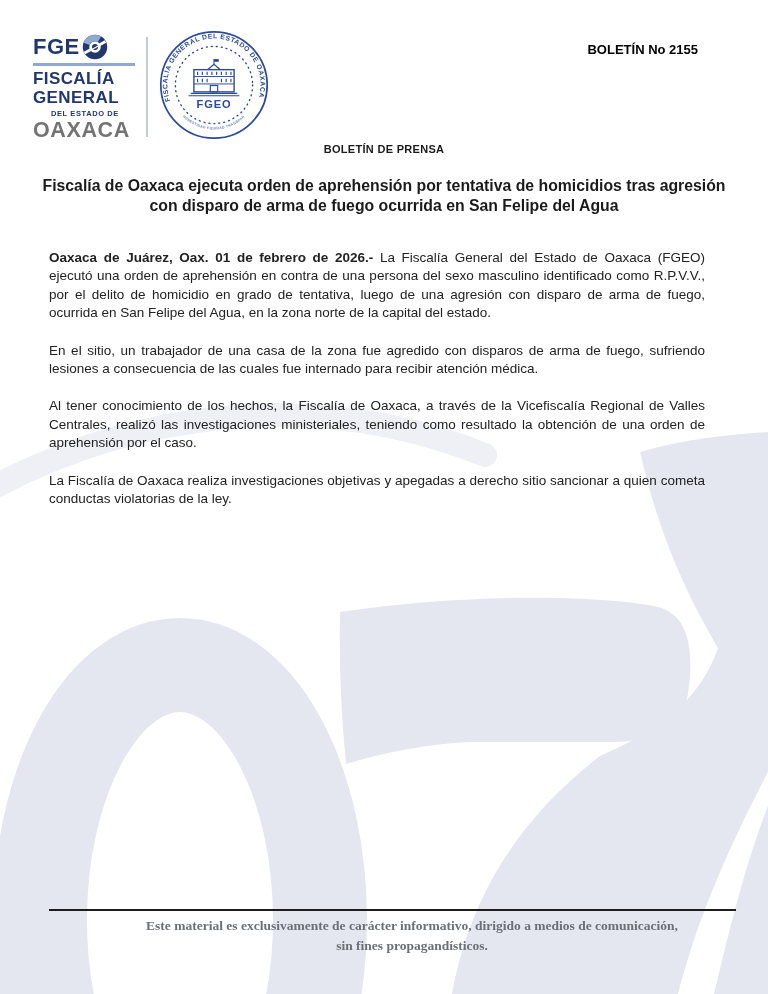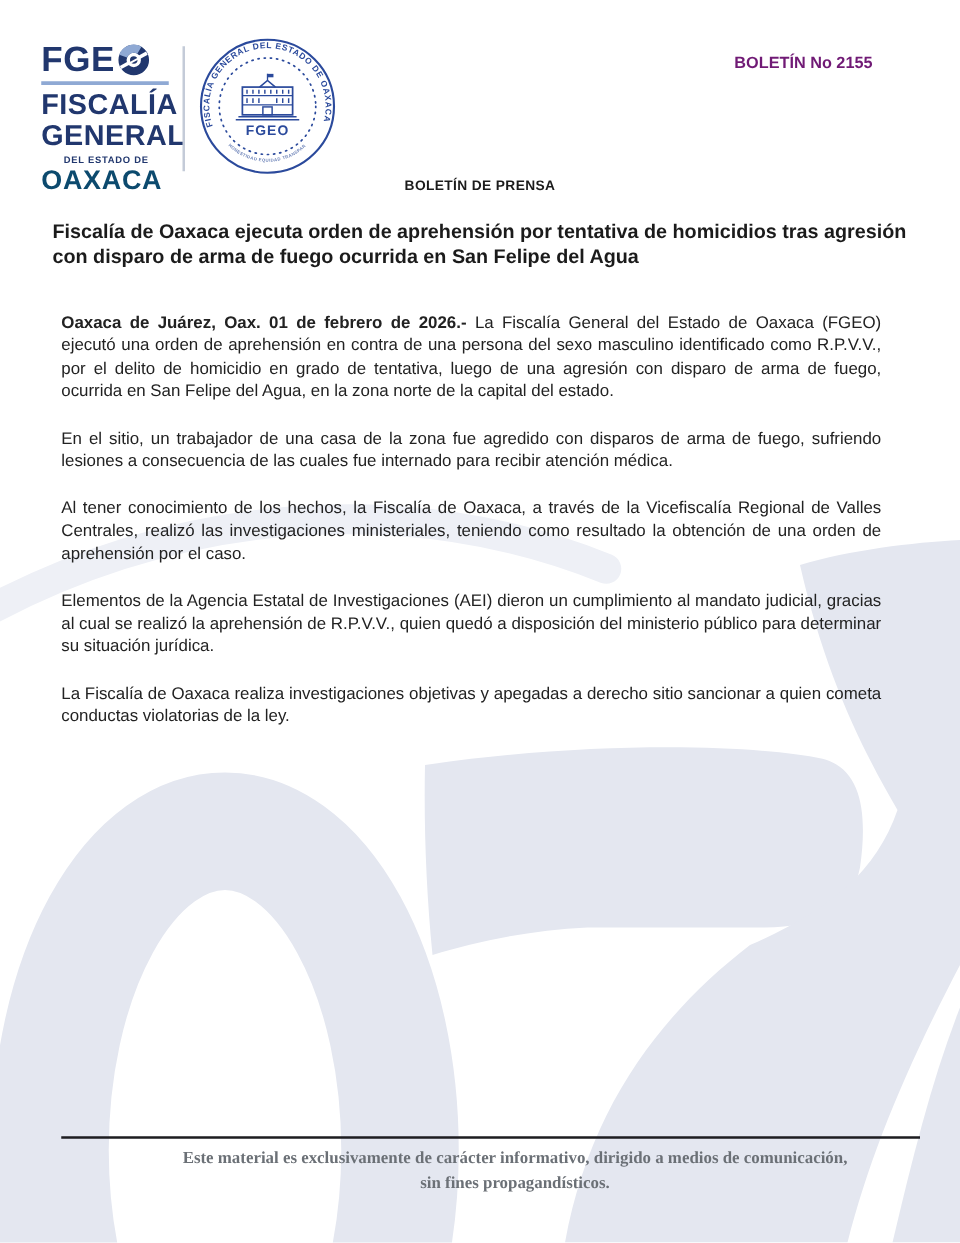--- a/index.html
+++ b/index.html
@@ -9,44 +9,44 @@
     font-family:"Liberation Sans", sans-serif;
     color:#1f1f1f;
   }
   .abs{position:absolute;}
   
   .watermark{left:0;top:0;width:768px;height:994px;z-index:0;}
   
   .logo-block{left:33px;top:34px;width:102px;z-index:2;}
   .wordmark{display:flex;align-items:center;gap:2px;}
   .wordmark .wm-text{
-    font-size:28px;font-weight:800;letter-spacing:.5px;color:#21376e;line-height:1;
+    font-size:22px;font-weight:800;letter-spacing:.5px;color:#21376e;line-height:1;
   }
   .logo-rule{height:3px;background:#8fa9d4;margin:3px 0 4px 0;}
   .logo-line{font-weight:800;color:#21376e;line-height:1;letter-spacing:.4px;}
-  .logo-line.l1,.logo-line.l2{font-size:23px;margin-top:2px;}
+  .logo-line.l1,.logo-line.l2{font-size:17px;margin-top:2px;}
   .logo-line3{display:flex;align-items:center;gap:18px;margin:3px 0 2px 0;}
   .logo-line3 .bars{
     flex:1;height:6px;
     background:repeating-linear-gradient(to bottom,#8fa9d4 0 1.3px,transparent 1.3px 2.6px);
   }
   .logo-line3 .small{
     font-size:7.5px;font-weight:800;color:#21376e;letter-spacing:.6px;white-space:nowrap;
   }
-  .logo-line.l4{font-size:21.5px;color:#0c4a6e;letter-spacing:.6px;}
+  .logo-line.l4{font-size:21.5px;color:#737373;letter-spacing:.6px;}
   .logo-divider{left:146px;top:37px;width:2px;height:100px;background:#c4cbd8;z-index:2;}
   .seal{left:159px;top:30px;z-index:2;}
-  .bulletin-no{right:70px;top:42px;font-size:13px;font-weight:bold;color:#701a75;z-index:2;}
+  .bulletin-no{right:70px;top:42px;font-size:13px;font-weight:bold;color:#000000;z-index:2;}
   
   .press-title{
     left:0;top:143px;width:768px;text-align:center;
     font-size:11px;font-weight:bold;letter-spacing:.3px;color:#1b1b1b;z-index:2;
   }
   .headline{
-    left:42px;top:176px;width:684px;
+    left:42px;top:176px;width:684px;text-align:center;
     font-size:15.8px;font-weight:bold;line-height:19.5px;color:#1b1b1b;z-index:2;
   }
   
   .body-text{
     left:49px;top:249px;width:672px;z-index:2;
     font-size:13.5px;line-height:18.4px;text-align:justify;color:#222222;
   }
   .body-text p{margin:0 16px 19px 0;}
   .body-text strong{font-weight:bold;}
   
@@ -135,21 +135,20 @@
 <div class="abs bulletin-no">BOLETÍN No 2155</div>
 
 <div class="abs press-title">BOLETÍN DE PRENSA</div>
 
 <div class="abs headline">Fiscalía de Oaxaca ejecuta orden de aprehensión por tentativa de homicidios tras agresión con disparo de arma de fuego ocurrida en San Felipe del Agua</div>
 
 <div class="abs body-text">
   <p><strong>Oaxaca de Juárez, Oax. 01 de febrero de 2026.-</strong> <span>La Fiscalía General del Estado de Oaxaca (FGEO) ejecutó una orden de aprehensión en contra de una persona del sexo masculino identificado como R.P.V.V., por el delito de homicidio en grado de tentativa, luego de una agresión con disparo de arma de fuego, ocurrida en San Felipe del Agua, en la zona norte de la capital del estado.</span></p>
   <p>En el sitio, un trabajador de una casa de la zona fue agredido con disparos de arma de fuego, sufriendo lesiones a consecuencia de las cuales fue internado para recibir atención médica.</p>
   <p>Al tener conocimiento de los hechos, la Fiscalía de Oaxaca, a través de la Vicefiscalía Regional de Valles Centrales, realizó las investigaciones ministeriales, teniendo como resultado la obtención de una orden de aprehensión por el caso.</p>
-  <p>Elementos de la Agencia Estatal de Investigaciones (AEI) dieron un cumplimiento al mandato judicial, gracias al cual se realizó la aprehensión de R.P.V.V., quien quedó a disposición del ministerio público para determinar su situación jurídica.</p>
   <p>La Fiscalía de Oaxaca realiza investigaciones objetivas y apegadas a derecho sitio sancionar a quien cometa conductas violatorias de la ley.</p>
 </div>
 
 <div class="abs footer-divider"></div>
 <div class="abs footer-text">
   <div>Este material es exclusivamente de carácter informativo, dirigido a medios de comunicación,</div>
   <div>sin fines propagandísticos.</div>
 </div>
 
 </body></html>

